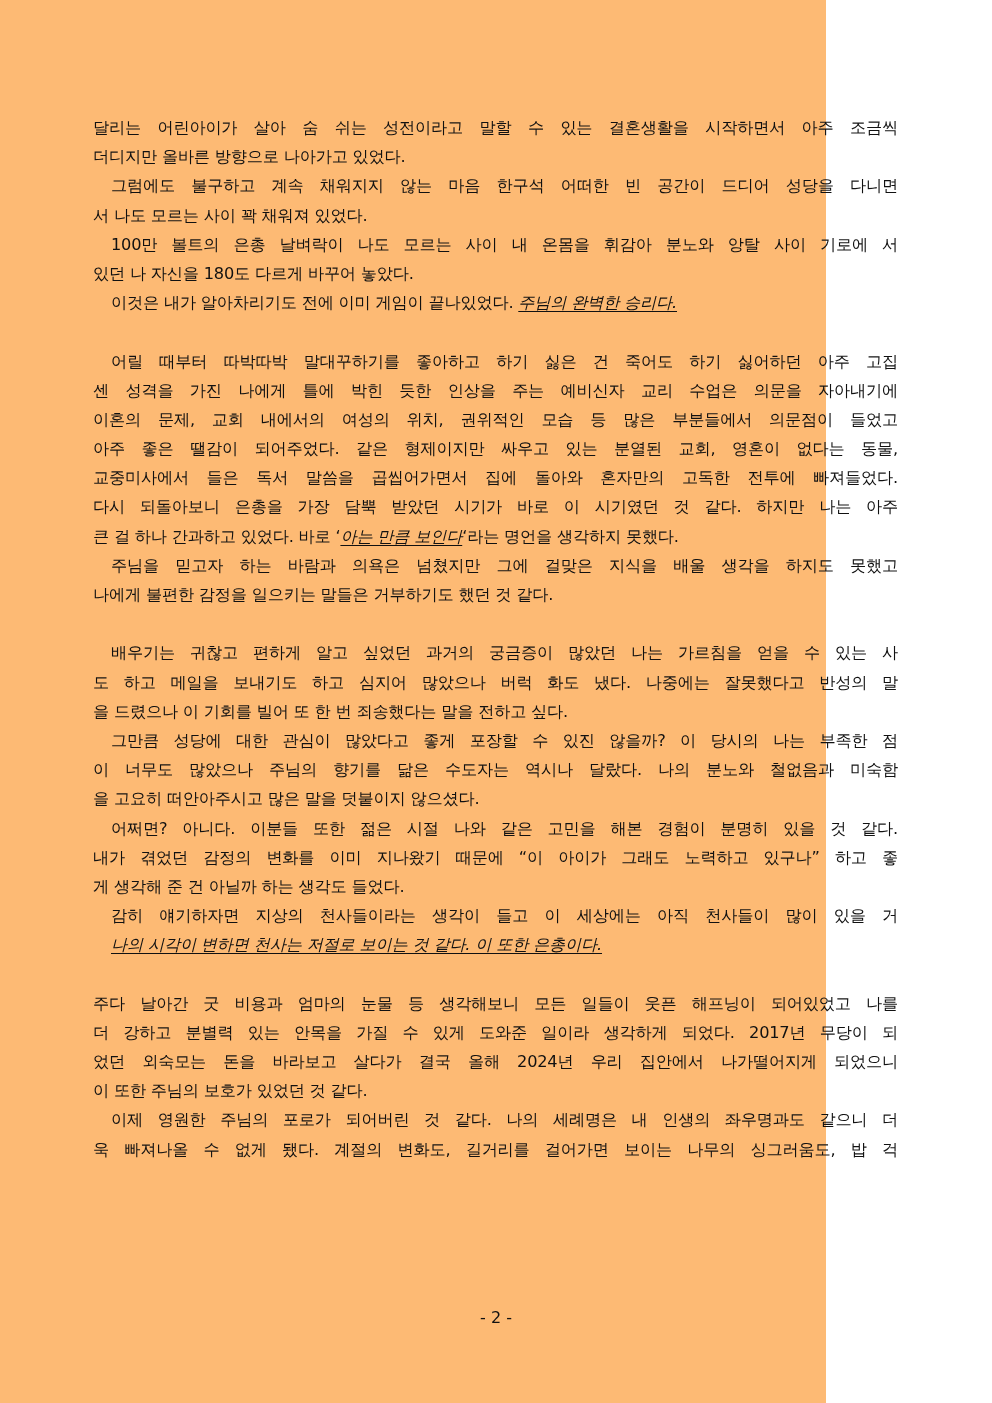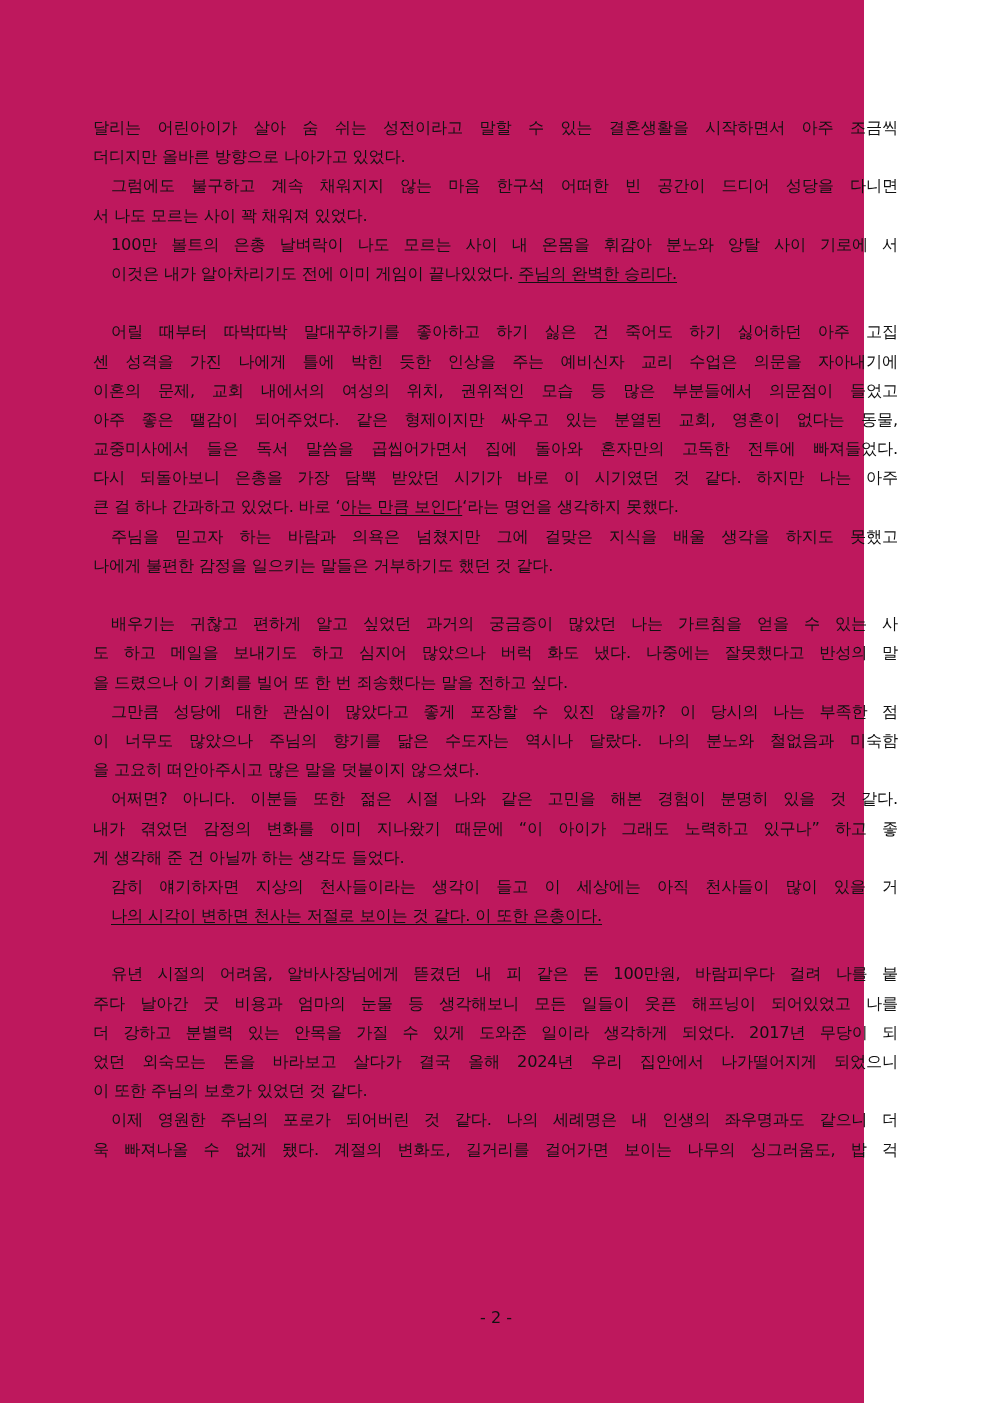--- a/index.html
+++ b/index.html
@@ -1,51 +1,52 @@
 <!DOCTYPE html>
 <html><head>
   <meta charset="utf-8">
   <style>
     html, body { margin: 0; padding: 0; background: #ffffff; }
     body { width: 992px; height: 1403px; position: relative; overflow: hidden; }
     .page {
-      position: absolute; left: 0; top: 0; width: 864px; height: 1403px; background: #be185d;
+      position: absolute; left: 0; top: 0; width: 802px; height: 1403px; background: #fdba74; padding-left: 24px;
     }
     .text {
       position: absolute; left: 93px; top: 113px; width: 805px;
       font-family: "DejaVu Sans", "Liberation Sans", sans-serif;
       font-size: 16.2px; color: #111111;
       letter-spacing: -0.2px;
     }
     .line {
       height: 29.2px; line-height: 29.2px; white-space: nowrap;
       text-align: justify; text-align-last: justify; overflow: visible;
     }
     .line.last { text-align-last: left; }
     .line.indent { padding-left: 18px; }
     .blank { height: 29.2px; }
-    .u { text-decoration: underline; text-underline-offset: 3px; text-decoration-thickness: 1px; }
+    .u { text-decoration: underline; text-underline-offset: 3px; text-decoration-thickness: 1px; font-style: italic; }
     .footer {
       position: absolute; left: 0; width: 992px; top: 1308px; text-align: center;
       font-family: "DejaVu Sans", "Liberation Sans", sans-serif; font-size: 16px; color: #111;
     }
   </style>
 </head>
 <body>
 
 <div class="page">
   <div class="text">
 
     <div class="line">달리는 어린아이가 살아 숨 쉬는 성전이라고 말할 수 있는 결혼생활을 시작하면서 아주 조금씩</div>
     <div class="line last">더디지만 올바른 방향으로 나아가고 있었다.</div>
 
     <div class="line indent">그럼에도 불구하고 계속 채워지지 않는 마음 한구석 어떠한 빈 공간이 드디어 성당을 다니면</div>
     <div class="line last">서 나도 모르는 사이 꽉 채워져 있었다.</div>
 
     <div class="line indent">100만 볼트의 은총 날벼락이 나도 모르는 사이 내 온몸을 휘감아 분노와 앙탈 사이 기로에 서</div>
+    <div class="line last">있던 나 자신을 180도 다르게 바꾸어 놓았다.</div>
 
     <div class="line indent last"><span>이것은 내가 알아차리기도 전에 이미 게임이 끝나있었다. </span><span class="u">주님의 완벽한 승리다.</span></div>
 
     <div class="blank"></div>
 
     <div class="line indent">어릴 때부터 따박따박 말대꾸하기를 좋아하고 하기 싫은 건 죽어도 하기 싫어하던 아주 고집</div>
     <div class="line">센 성격을 가진 나에게 틀에 박힌 듯한 인상을 주는 예비신자 교리 수업은 의문을 자아내기에</div>
     <div class="line">이혼의 문제, 교회 내에서의 여성의 위치, 권위적인 모습 등 많은 부분들에서 의문점이 들었고</div>
     <div class="line">아주 좋은 땔감이 되어주었다. 같은 형제이지만 싸우고 있는 분열된 교회, 영혼이 없다는 동물,</div>
     <div class="line">교중미사에서 들은 독서 말씀을 곱씹어가면서 집에 돌아와 혼자만의 고독한 전투에 빠져들었다.</div>
@@ -68,21 +69,20 @@
     <div class="line indent">어쩌면? 아니다. 이분들 또한 젊은 시절 나와 같은 고민을 해본 경험이 분명히 있을 것 같다.</div>
     <div class="line">내가 겪었던 감정의 변화를 이미 지나왔기 때문에 “이 아이가 그래도 노력하고 있구나” 하고 좋</div>
     <div class="line last">게 생각해 준 건 아닐까 하는 생각도 들었다.</div>
 
     <div class="line indent">감히 얘기하자면 지상의 천사들이라는 생각이 들고 이 세상에는 아직 천사들이 많이 있을 거</div>
 
     <div class="line indent last"><span class="u">나의 시각이 변하면 천사는 저절로 보이는 것 같다. 이 또한 은총이다.</span></div>
 
     <div class="blank"></div>
 
-    <div class="line indent">유년 시절의 어려움, 알바사장님에게 뜯겼던 내 피 같은 돈 100만원, 바람피우다 걸려 나를 붙</div>
     <div class="line">주다 날아간 굿 비용과 엄마의 눈물 등 생각해보니 모든 일들이 웃픈 해프닝이 되어있었고 나를</div>
     <div class="line">더 강하고 분별력 있는 안목을 가질 수 있게 도와준 일이라 생각하게 되었다. 2017년 무당이 되</div>
     <div class="line">었던 외숙모는 돈을 바라보고 살다가 결국 올해 2024년 우리 집안에서 나가떨어지게 되었으니</div>
     <div class="line last">이 또한 주님의 보호가 있었던 것 같다.</div>
 
     <div class="line indent">이제 영원한 주님의 포로가 되어버린 것 같다. 나의 세례명은 내 인생의 좌우명과도 같으니 더</div>
     <div class="line">욱 빠져나올 수 없게 됐다. 계절의 변화도, 길거리를 걸어가면 보이는 나무의 싱그러움도, 밥 걱</div>
 
   </div>
 

